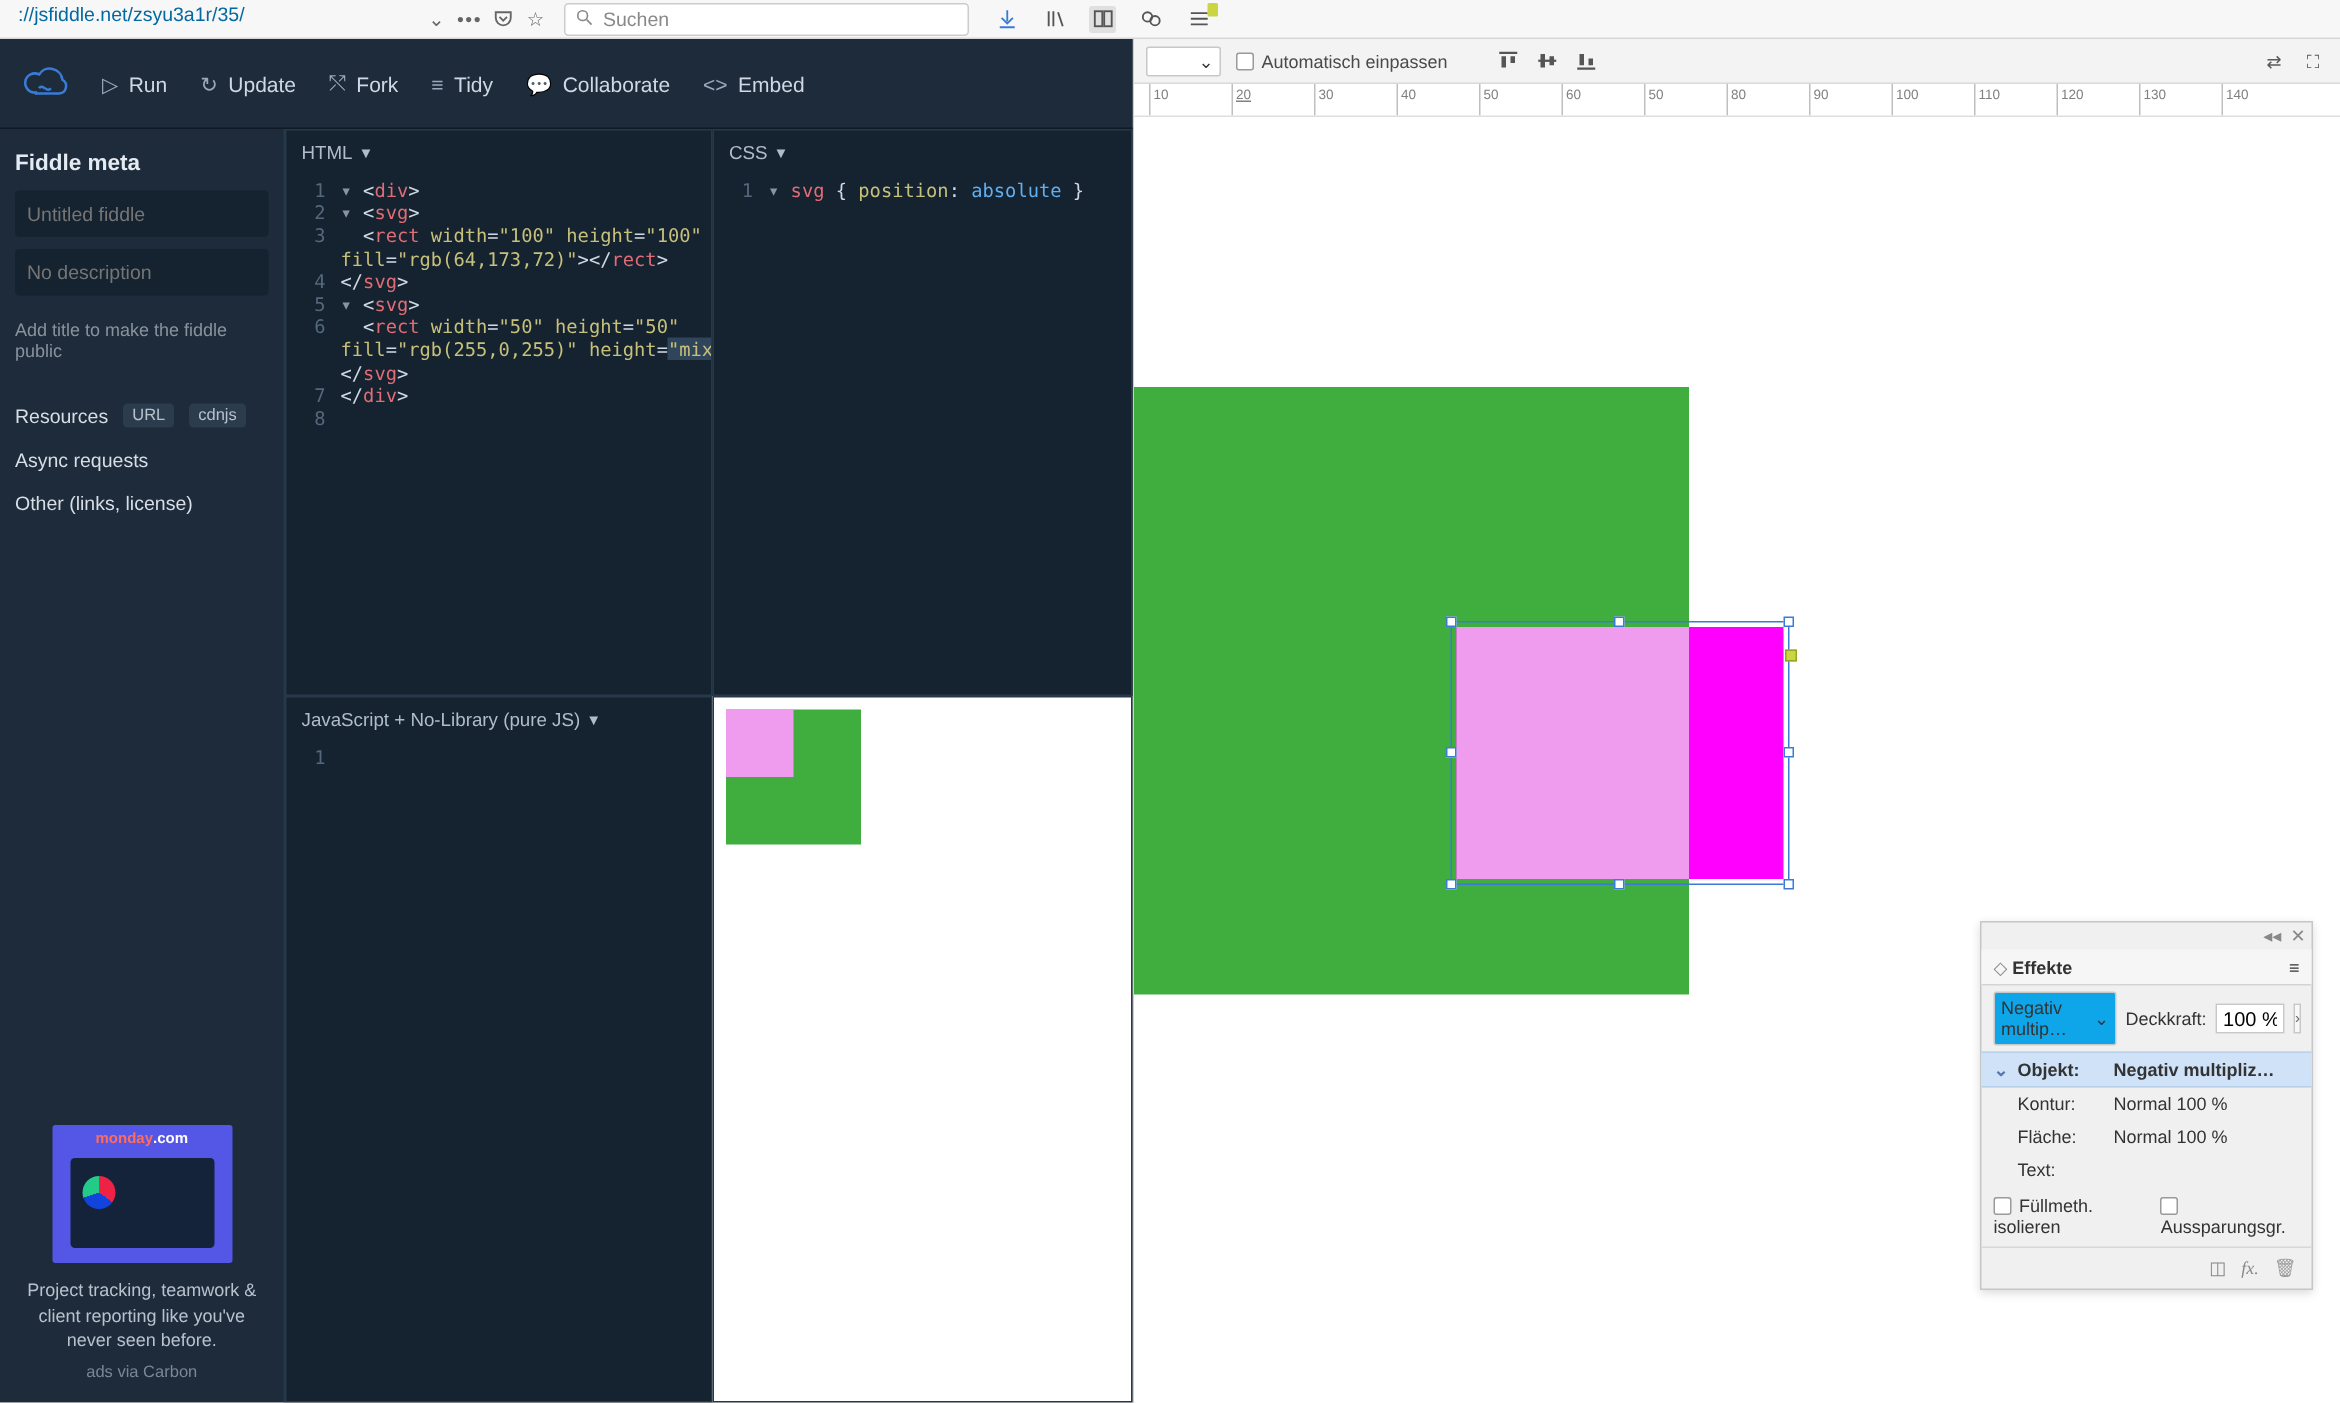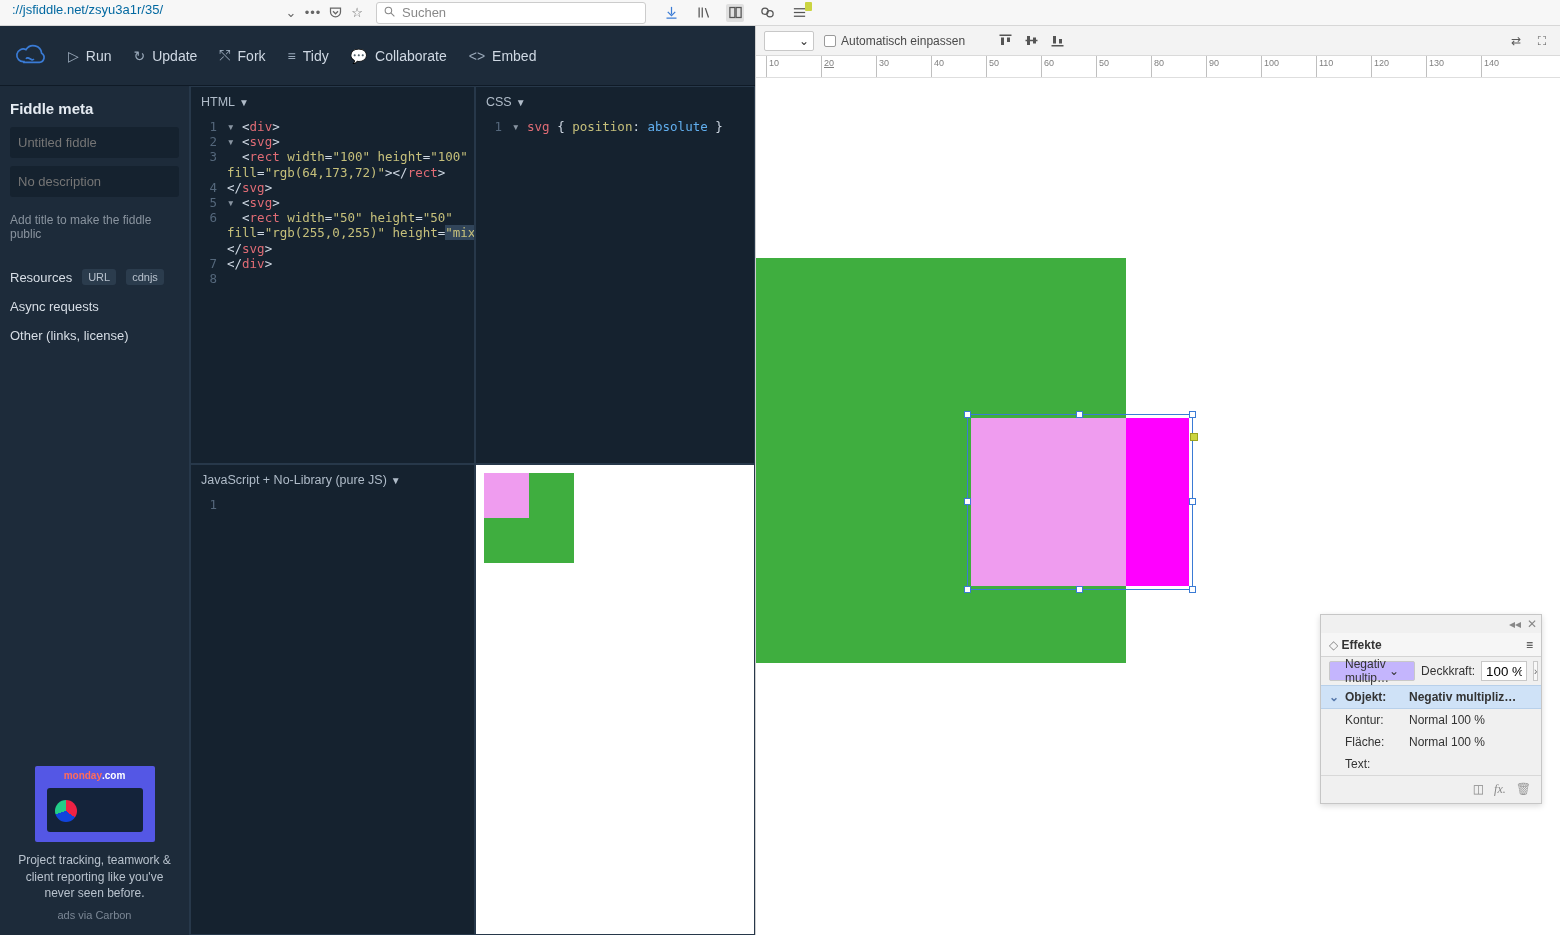--- a/index.html
+++ b/index.html
@@ -34,21 +34,21 @@
 
   
   .jf-body { flex:1; display:flex; }
   .jf-sidebar { flex:0 0 190px; background:#1d2b3a; padding:14px 10px; font-size:13px; border-right:1px solid #27384a; display:flex; flex-direction:column; }
   .jf-sidebar h4 { font-size:15px; color:#e5ebf2; margin-bottom:10px; font-weight:600; }
   .field-dark { background:#15222f; border:none; color:#77879a; width:100%; padding:8px 8px; border-radius:3px; margin-bottom:8px; font-size:13px; }
   .hint-small { font-size:12px; color:#89939e; margin:8px 0 14px; }
   .side-row { margin-top:14px; font-size:13px; color:#d7dee6; display:flex; align-items:center; gap:10px; }
   .tag { background:#2b3c4d; color:#b8c2cd; font-size:11px; padding:2px 6px; border-radius:3px; }
   .ad-block { margin-top:auto; text-align:center; }
-  .ad-img { width:120px; height:76px; background:#5457e5; border-radius:2px; margin:0 auto 10px; position:relative; overflow:hidden; }
+  .ad-img { width:120px; height:92px; background:#5457e5; border-radius:2px; margin:0 auto 10px; position:relative; overflow:hidden; }
   .ad-img::before { content:""; position:absolute; left:12px; right:12px; top:22px; bottom:10px; background:#14233a; border-radius:3px; }
   .ad-img::after { content:""; position:absolute; left:20px; top:34px; width:22px; height:22px; border-radius:50%; background:conic-gradient(#e24 0 35%, #14d 0 70%, #2c8 0); }
   .ad-img .brand { position:absolute; top:4px; left:0; right:0; text-align:center; font-size:10px; font-weight:bold; }
   .ad-img .brand b { color:#ff6d5a; }
   .ad-img .brand i { color:#fff; font-style:normal; }
   .ad-text { font-size:12px; color:#b8c2cd; line-height:1.35; padding:0 2px; }
   .ad-via  { font-size:11px; color:#7b8795; margin-top:8px; }
 
   .jf-editors { flex:1; display:grid; grid-template-columns: 285px 1fr; grid-template-rows: 378px 1fr; background:#15222f; }
   .pane { border:1px solid #27384a; display:flex; flex-direction:column; min-height:0; min-width:0; }
@@ -95,21 +95,21 @@
   
   .fx-panel { position:absolute; right:18px; top:536px; width:222px; background:#f0f0f0; border:1px solid #c6c6c6; font-size:12px; box-shadow:0 2px 6px rgba(0,0,0,.15); }
   .fx-titlebar { height:18px; display:flex; align-items:center; justify-content:flex-end; gap:6px; padding:0 4px; color:#888; }
   .fx-titlebar span { font-size:12px; cursor:pointer; }
   .fx-tab { height:24px; display:flex; align-items:center; justify-content:space-between; padding:0 8px; border-bottom:1px solid #d4d4d4; background:#f6f6f6; }
   .fx-tab .hl { color:#333; font-weight:600; }
   .fx-row { display:flex; align-items:center; padding:4px 8px; gap:6px; }
   .fx-row.selrow { background:#cfe2f7; border-top:1px solid #b8d0ea; border-bottom:1px solid #b8d0ea; font-weight:bold; }
   .fx-row .lab { width:58px; color:#333; }
   .fx-row .val { color:#333; }
-  .fx-select { flex:0 0 82px; height:20px; border:1px solid #c8c8c8; background:#c4b5fd; display:flex; align-items:center; justify-content:space-between; padding:0 15px; border-radius:2px; }
+  .fx-select { flex:0 0 82px; height:36px; border:1px solid #c8c8c8; background:#0ea5e9; display:flex; align-items:center; justify-content:space-between; padding:0 4px; border-radius:2px; }
   .fx-num { width:46px; height:20px; border:1px solid #c8c8c8; background:#fff; text-align:left; padding:0 4px; }
   .fx-step { width:18px; height:20px; border:1px solid #c8c8c8; background:#f8f8f8; display:flex; align-items:center; justify-content:center; font-size:10px; color:#666; }
   .fx-chkrow { display:flex; align-items:center; gap:6px; padding:6px 8px; }
   .fx-footer { display:flex; justify-content:flex-end; gap:10px; padding:6px 10px; border-top:1px solid #d8d8d8; color:#888; }
   .muted { color:#999; }
 
   .tick-major { position:absolute; top:0; bottom:0; border-left:1px solid #bfbfbf; }
   .tick-label { position:absolute; top:2px; transform:translateX(3px); }
 
   
@@ -425,20 +425,24 @@
         </div>
         <div class="fx-row">
           <span style="width:10px"></span>
           <span class="lab">Fläche:</span>
           <span class="val">Normal 100 %</span>
         </div>
         <div class="fx-row">
           <span style="width:10px"></span>
           <span class="lab muted">Text:</span>
         </div>
+        <div class="fx-chkrow">
+          <label><span class="chk"></span><span>Füllmeth. isolieren</span></label>
+          <label style="margin-left:auto"><span class="chk"></span><span>Aussparungsgr.</span></label>
+        </div>
         <div class="fx-footer">
           <span>◫</span>
           <span><i style="font-family:serif;font-style:italic">fx.</i></span>
           <span class="muted">🗑</span>
         </div>
       </div>
     </div>
   </div>
 </div>
 

